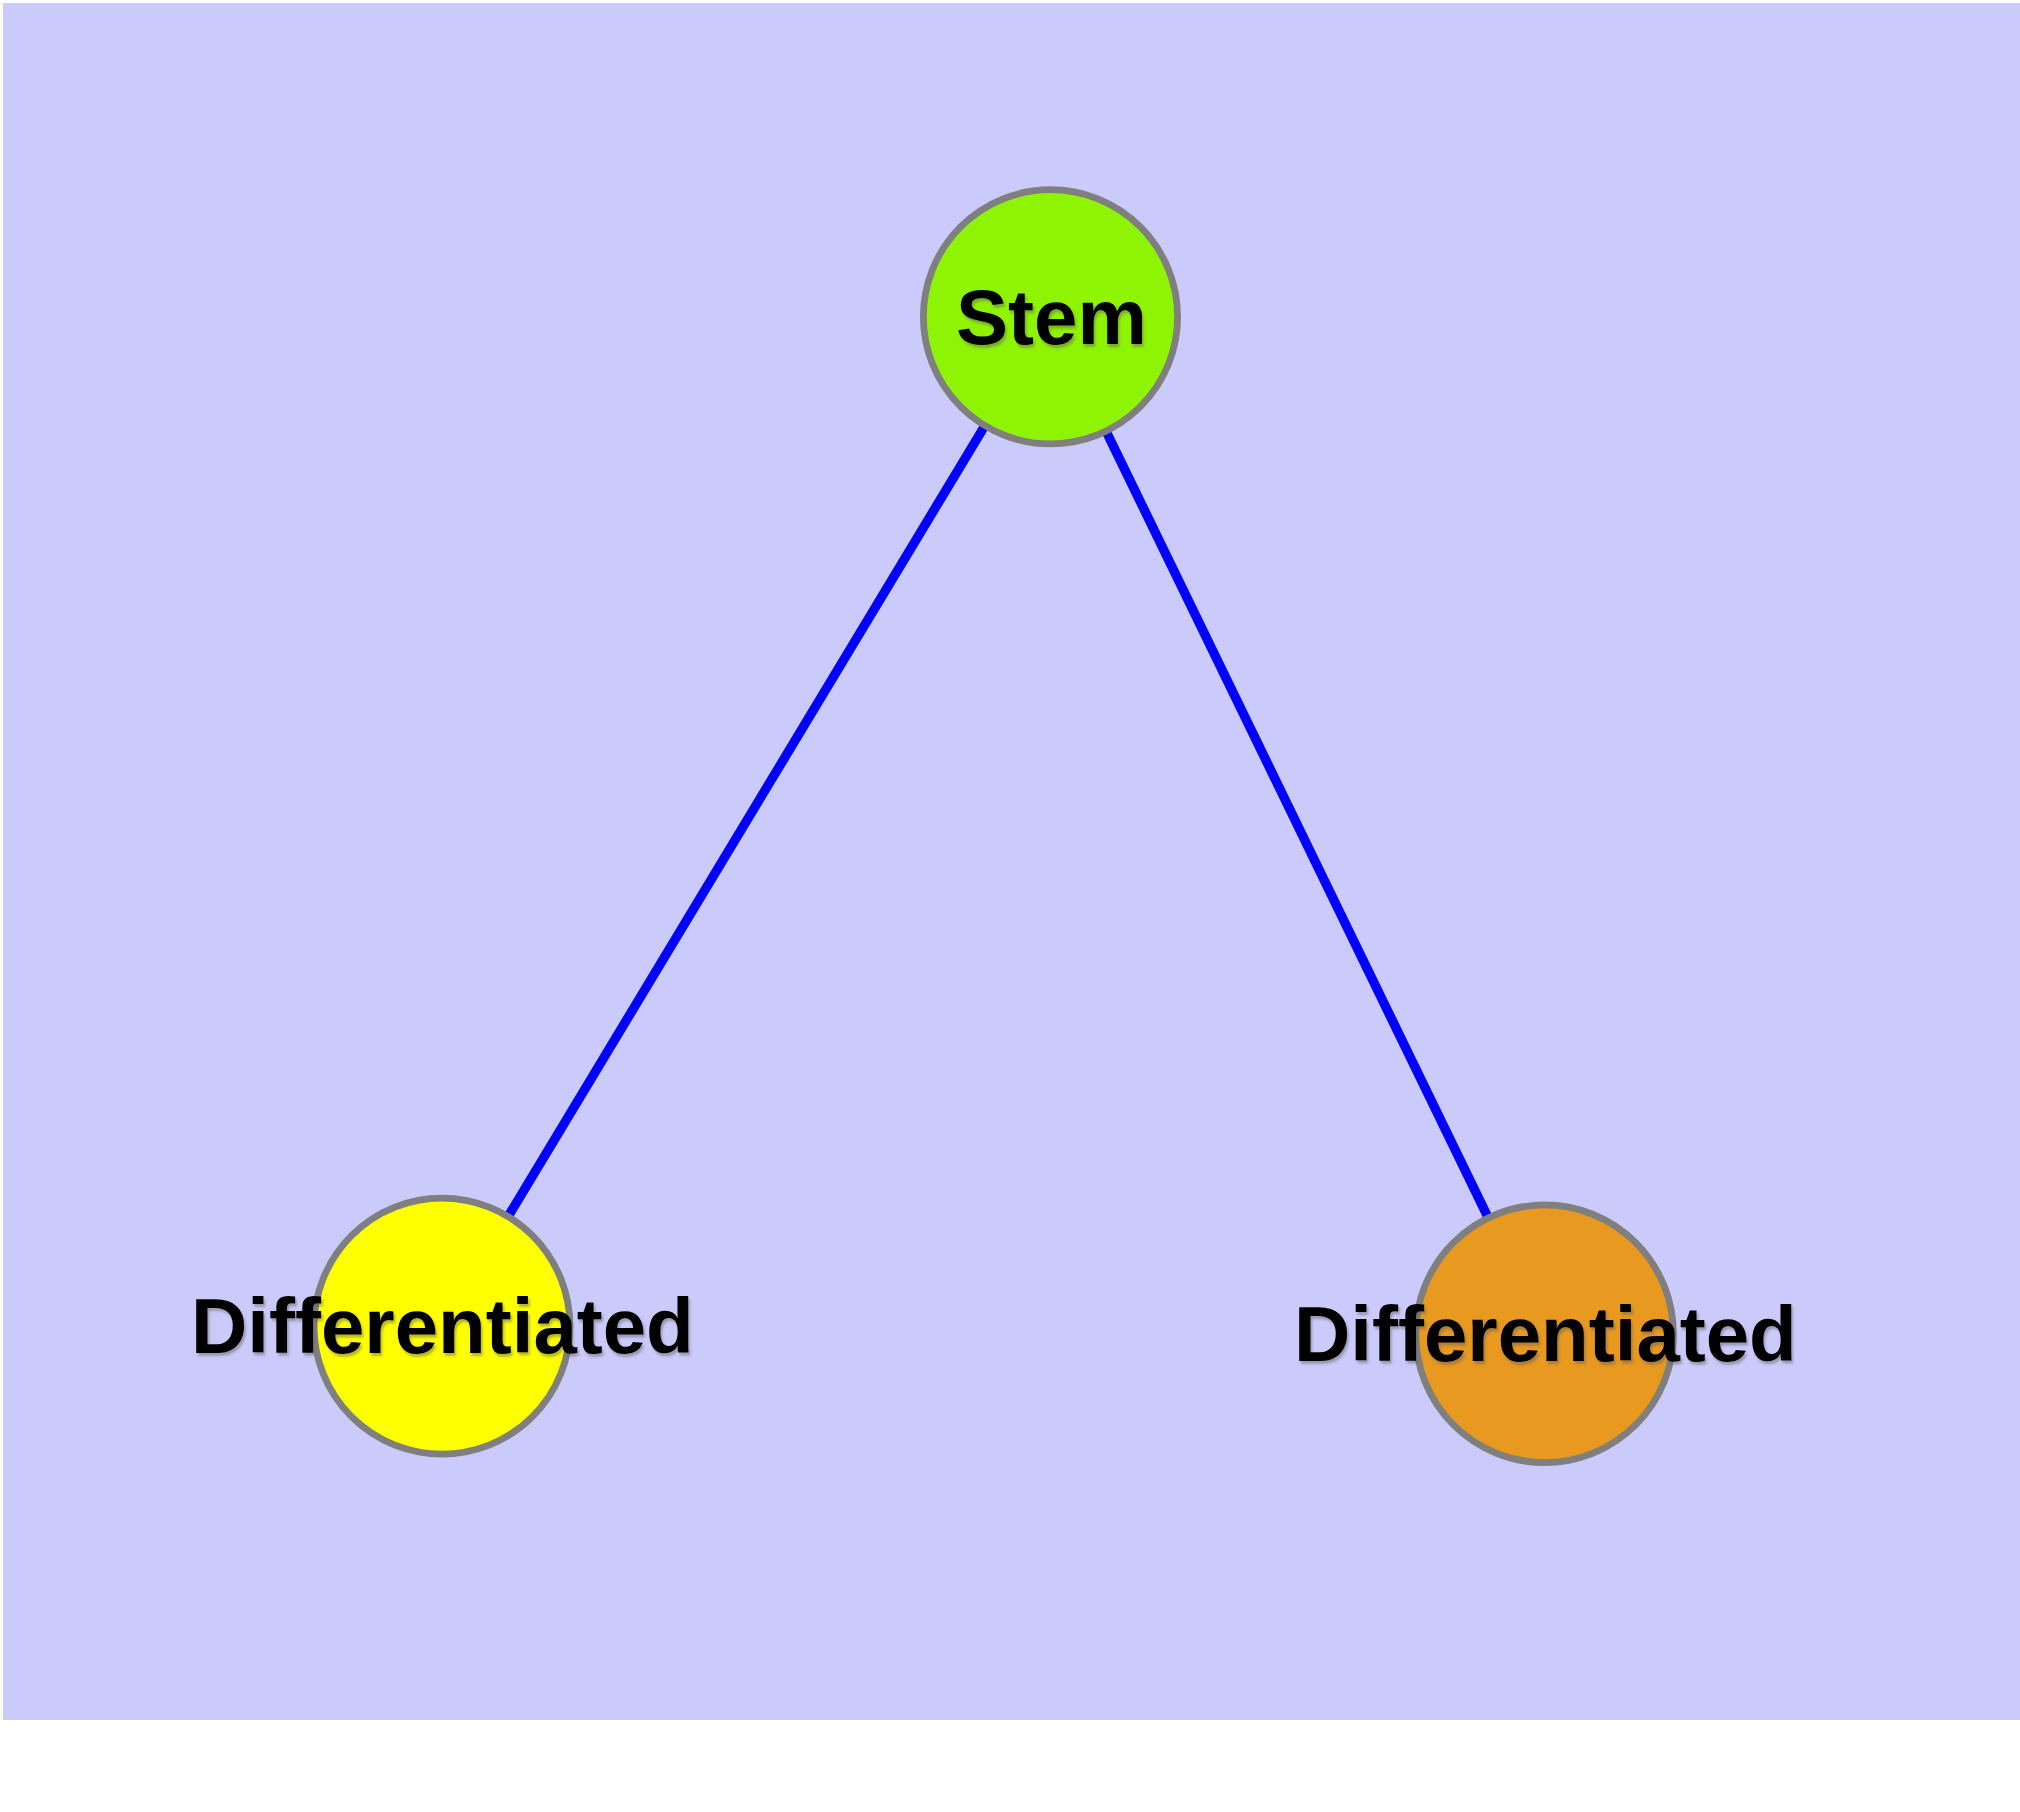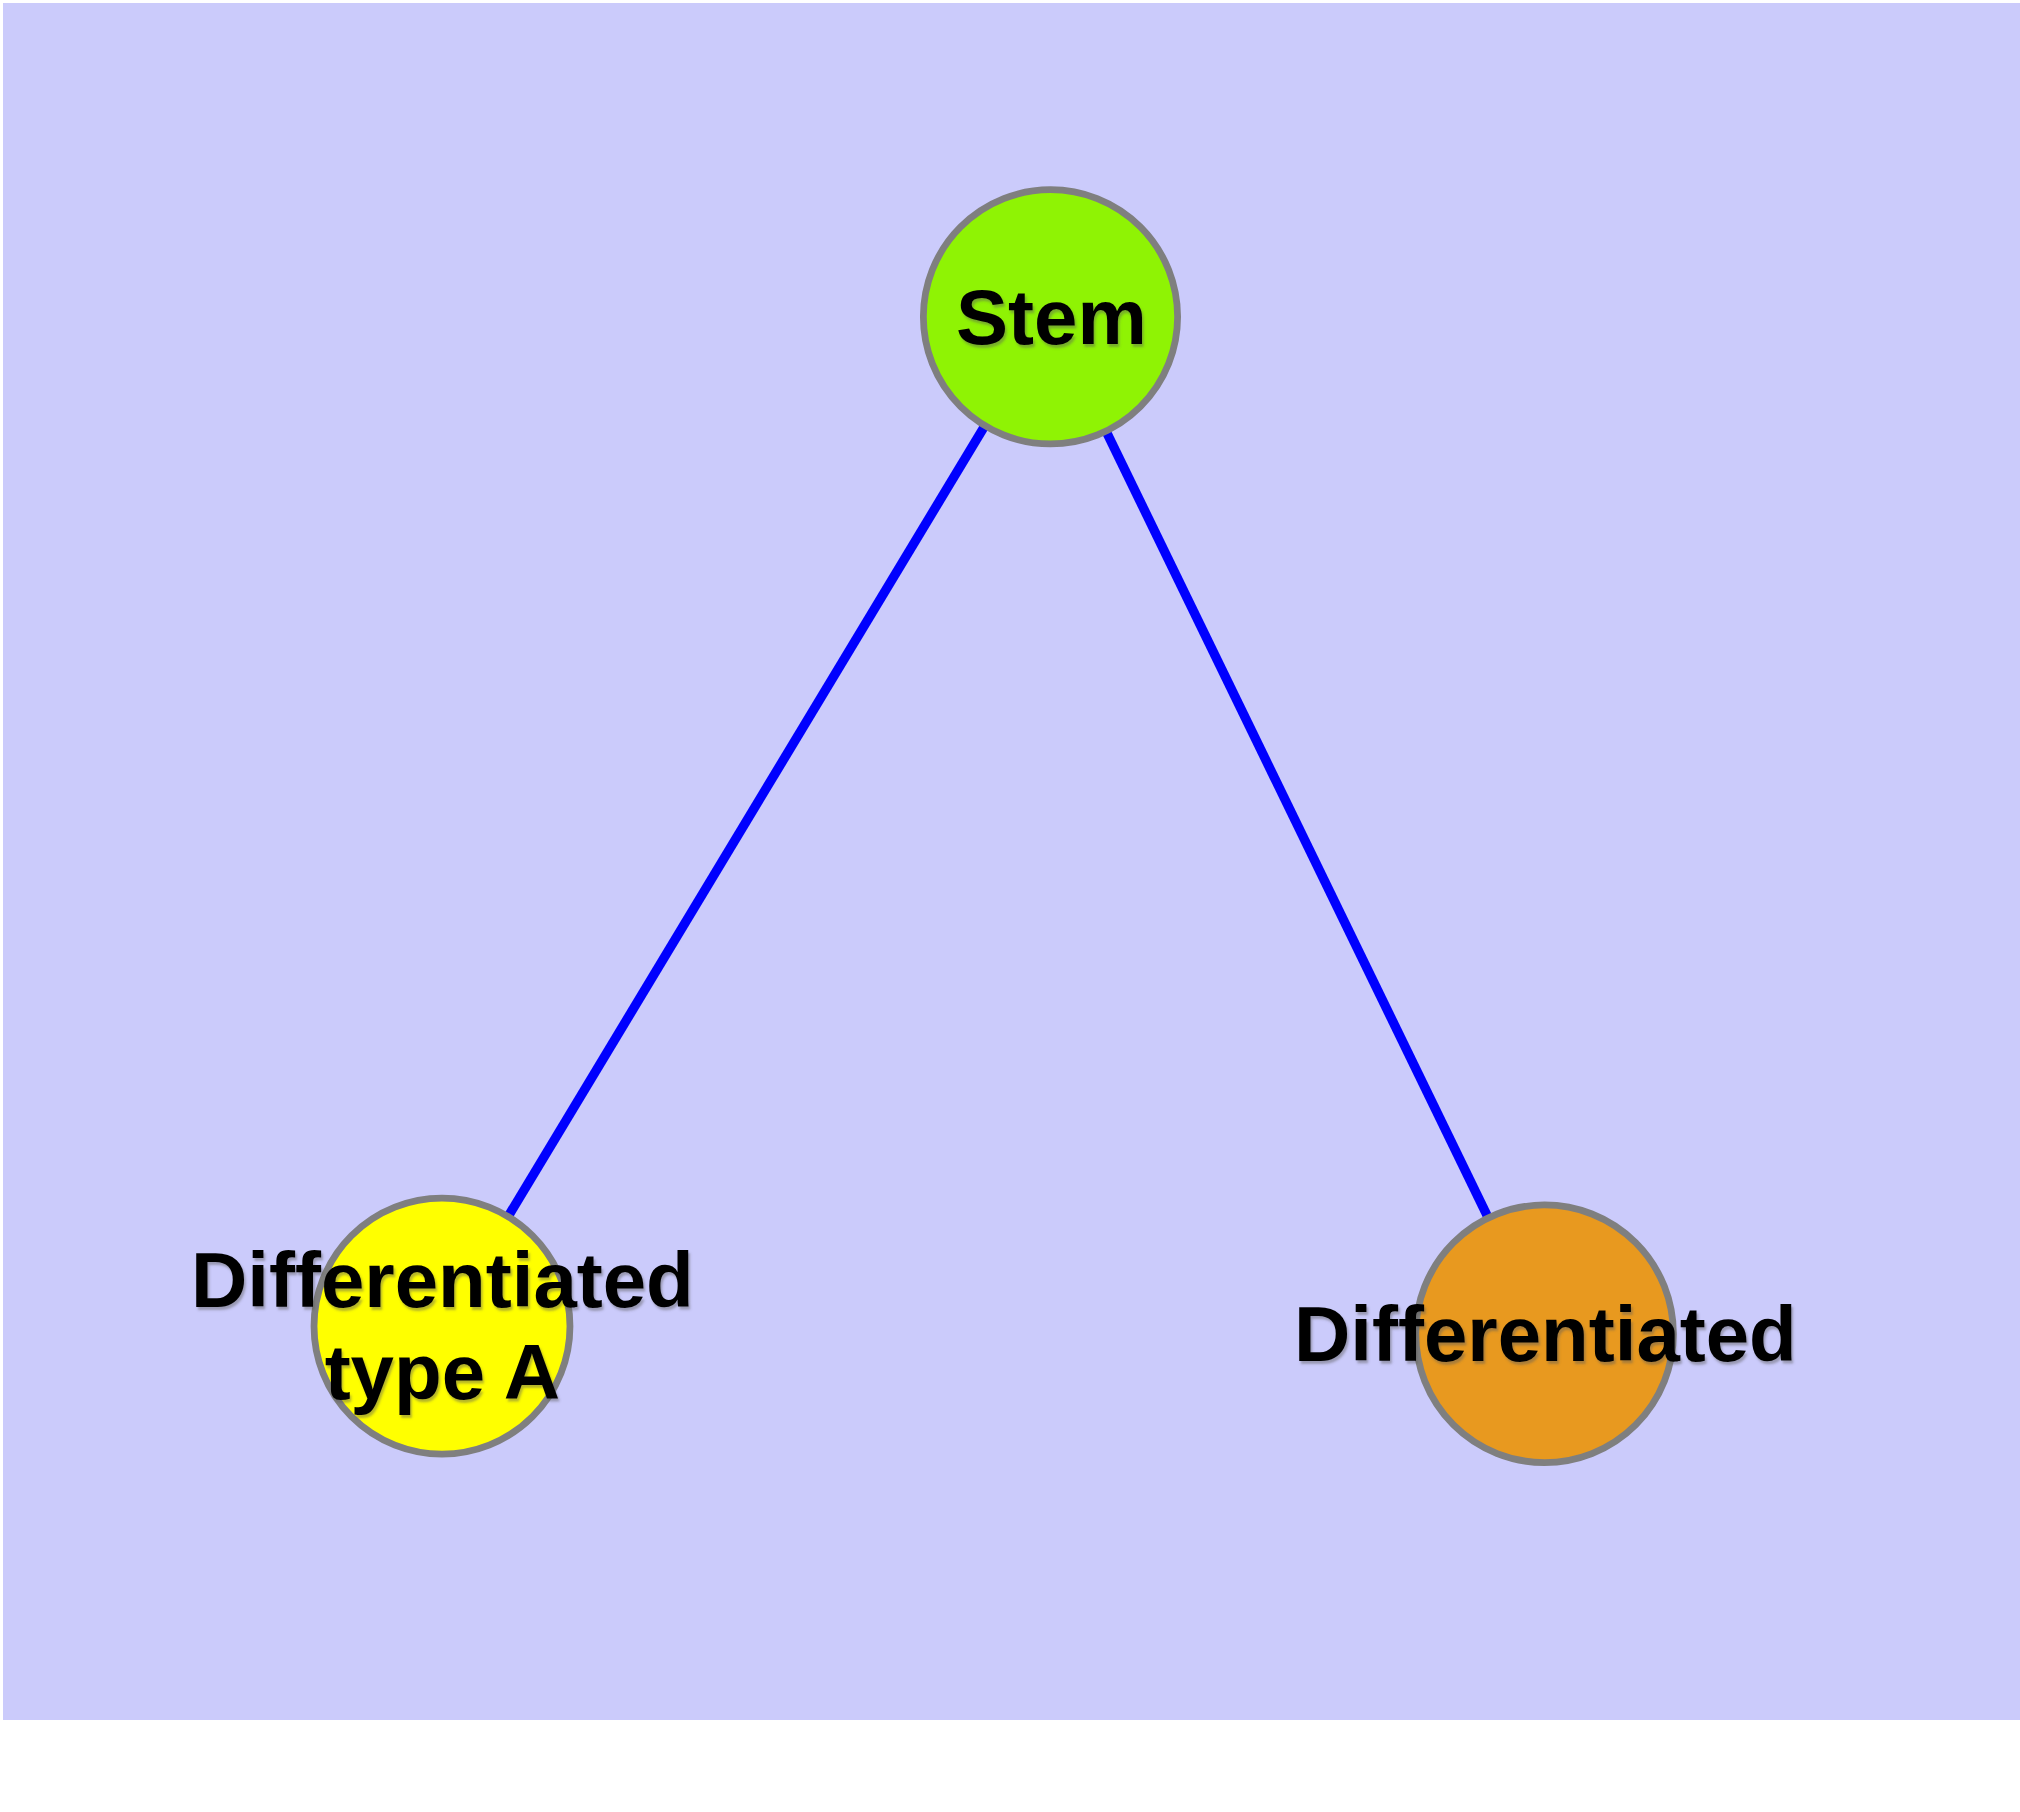--- a/index.html
+++ b/index.html
@@ -65,21 +65,20 @@
       <circle cx="518" cy="1561" r="151" fill="#FFFF00"></circle>
       <circle cx="1819" cy="1570" r="152" fill="#E8991F"></circle>
     </svg>
 
     <div class="node-label" style="left: 1048px; top: 314px;">
       <div>Stem</div>
     </div>
 
     <div class="node-label" style="left: 439px; top: 1323px;">
       <div>Differentiated</div>
-      <div>type A</div>
     </div>
 
     <div class="node-label" style="left: 1542px; top: 1331px;">
       <div>Differentiated</div>
     </div>
 
   </div>
 </div>
 
 

